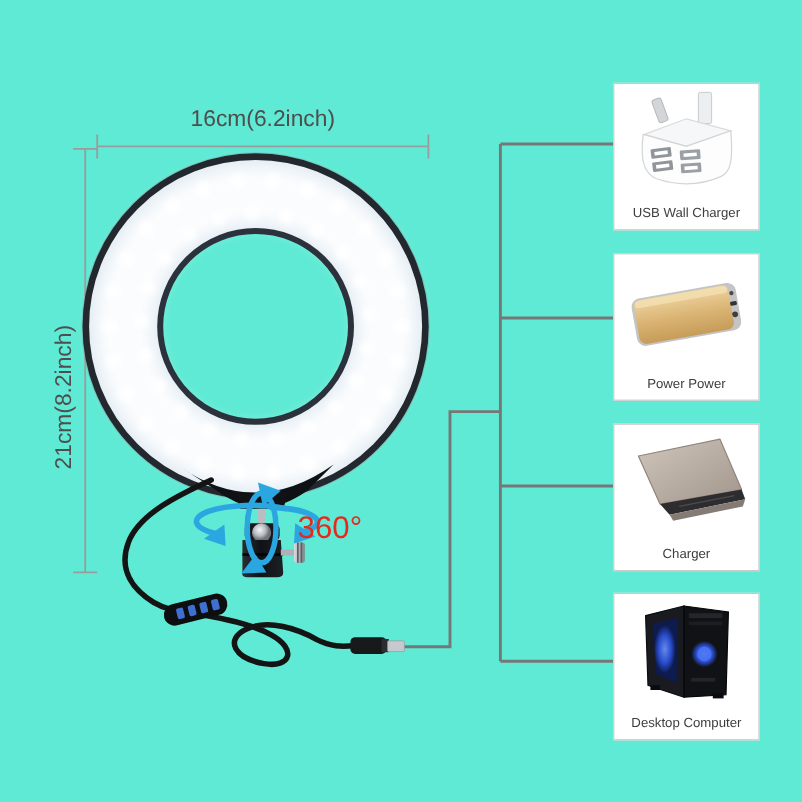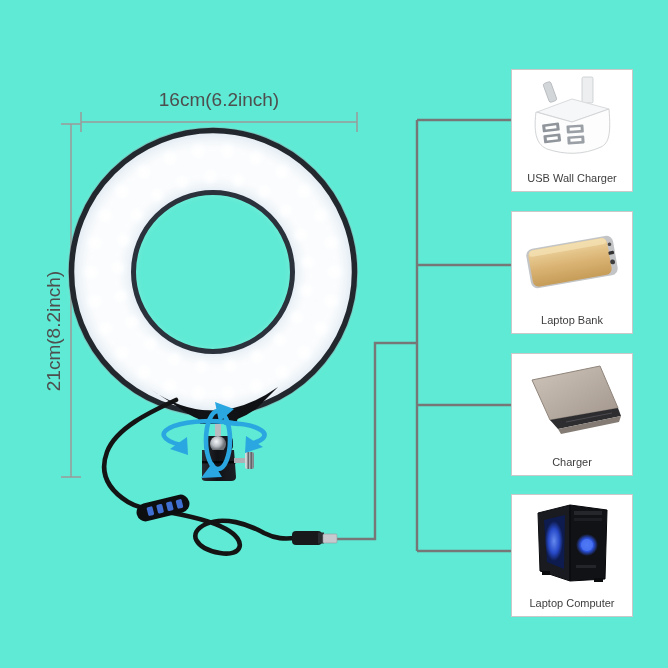--- a/index.html
+++ b/index.html
@@ -177,20 +177,21 @@
         <path d="M215 402 L234 409 L219 422 Z"></path>
         <path d="M201 478 L213 462 L222 477 Z"></path>
         <path d="M170 449 L187 437 L188 455 Z"></path>
         <path d="M263 447 L246 436 L245 453 Z"></path>
       </g>
     </g>
   </svg>
 
   <div class="dim-label h">16cm(6.2inch)</div>
   <div class="dim-label v">21cm(8.2inch)</div>
+  <div class="rot-label">360°</div>
 
   <div class="panel p1">
     <svg class="pic" viewBox="0 0 104 88">
       <rect x="26" y="8" width="8" height="20" rx="2" fill="#d3d6d9" stroke="#b4b8bb" stroke-width="0.8" transform="rotate(-20 30 18)"></rect>
       <rect x="62" y="3" width="11" height="26" rx="1.5" fill="#eceeef" stroke="#c7cacd" stroke-width="0.8"></rect>
       <polygon points="17,38 52,25 89,35 52,48" fill="#f6f7f8" stroke="#d9dbdd" stroke-width="1"></polygon>
       <path d="M16 38 C 13 62, 18 71, 27 75 C 45 81, 63 81, 81 73 C 89 69, 91 60, 89 35 L 52 48 Z" fill="#fdfdfd" stroke="#d2d4d6" stroke-width="1"></path>
       <g transform="rotate(-7 35 58)">
         <rect x="23" y="49" width="17" height="8" rx="1" fill="#8f959b"></rect>
         <rect x="26" y="51.5" width="11" height="3" fill="#ffffff"></rect>
@@ -218,21 +219,21 @@
       </defs>
       <g transform="rotate(-10 52 46)">
         <rect x="8" y="26" width="88" height="40" rx="7" fill="#c2c4c6"></rect>
         <rect x="10" y="27.5" width="80" height="37" rx="6" fill="url(#gold)"></rect>
         <rect x="11" y="28" width="78" height="6" rx="3" fill="#f5e3b6" opacity="0.7"></rect>
         <circle cx="92" cy="35" r="1.8" fill="#4a4a4a"></circle>
         <rect x="89.5" y="42" width="5.5" height="3.4" rx="1" fill="#333333"></rect>
         <circle cx="92" cy="53" r="2.4" fill="#3d3d3d"></circle>
       </g>
     </svg>
-    <div class="plabel">Laptop Bank</div>
+    <div class="plabel">Power Power</div>
   </div>
 
   <div class="panel p3">
     <svg class="pic" viewBox="0 0 104 88">
       <defs>
         <linearGradient id="lid" x1="0" y1="0" x2="1" y2="1">
           <stop offset="0%" stop-color="#cfc5bb"></stop>
           <stop offset="100%" stop-color="#a2968c"></stop>
         </linearGradient>
       </defs>
@@ -258,16 +259,16 @@
       <ellipse cx="34" cy="42" rx="9" ry="20" fill="url(#fanGlow)" opacity="0.9"></ellipse>
       <polygon points="50,6 87,11 85,80 50,82" fill="#111216" stroke="#06070a" stroke-width="1"></polygon>
       <rect x="54" y="12" width="28" height="4" fill="#24262b"></rect>
       <rect x="54" y="19" width="28" height="3" fill="#1c1e23"></rect>
       <circle cx="67" cy="46" r="11" fill="url(#fanGlow)"></circle>
       <circle cx="67" cy="46" r="6" fill="#4a74f2" opacity="0.85"></circle>
       <rect x="56" y="66" width="20" height="3" fill="#23252a"></rect>
       <rect x="22" y="72" width="8" height="4" fill="#0a0b0d"></rect>
       <rect x="74" y="79" width="9" height="4" fill="#0a0b0d"></rect>
     </svg>
-    <div class="plabel">Laptop Computer</div>
+    <div class="plabel">Desktop Computer</div>
   </div>
 
 </div>
 
 </body></html>

